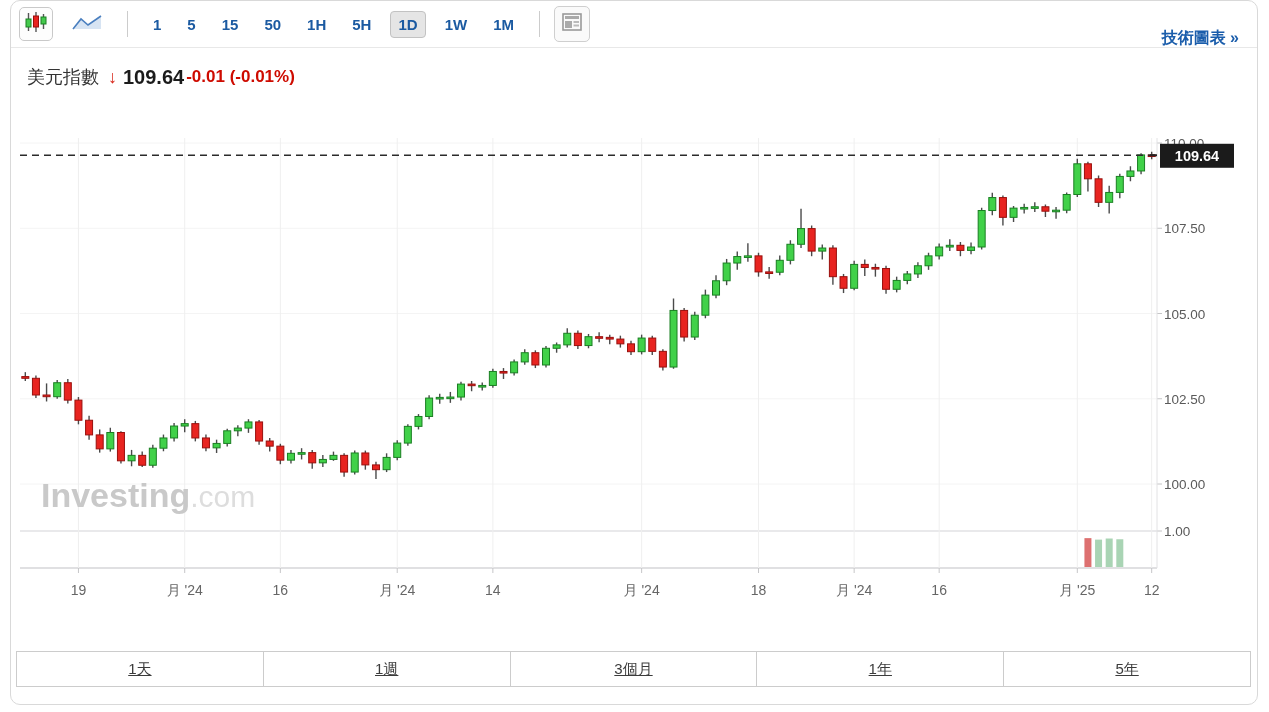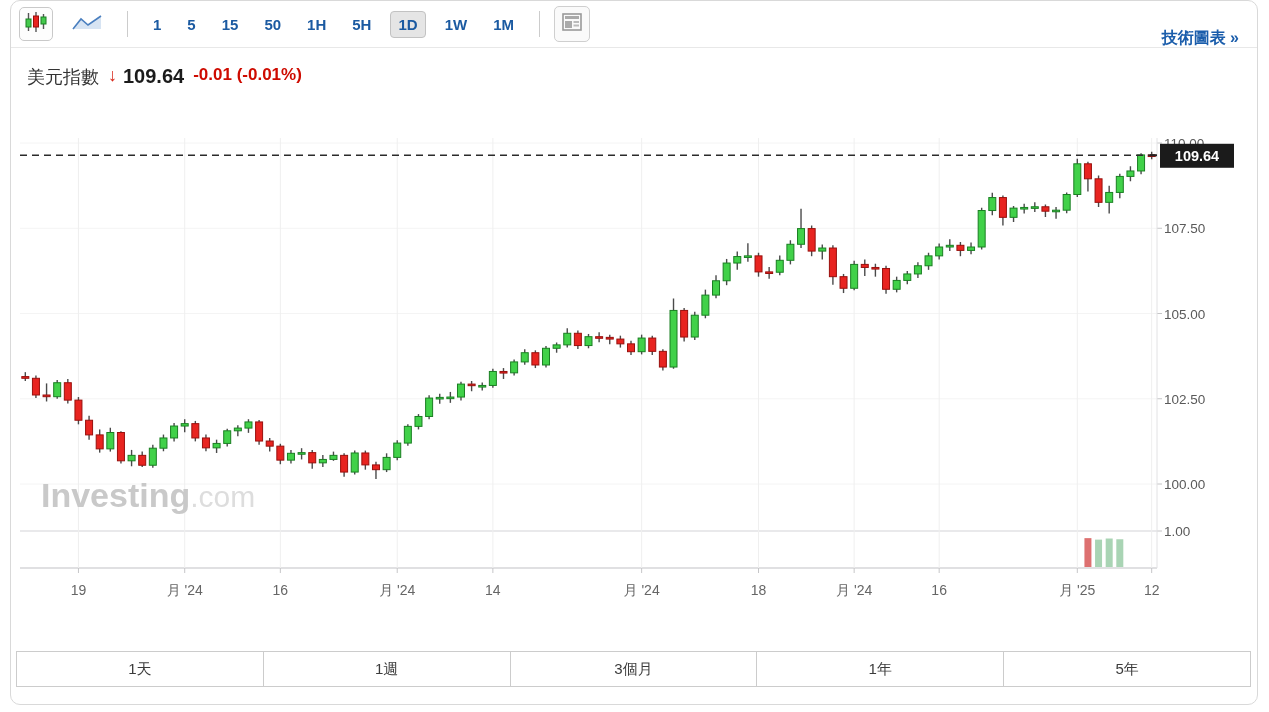--- a/index.html
+++ b/index.html
@@ -11,30 +11,30 @@
           display:flex;align-items:center;justify-content:center;margin-right:16px;cursor:pointer;}
   .line-btn{width:36px;height:32px;display:flex;align-items:center;justify-content:center;margin-right:10px;cursor:pointer;}
   .tb-divider{width:1px;height:26px;background:#ccc;margin:0 12px;}
   .intervals{display:flex;align-items:center;}
   .iv{color:#1b5aa1;font-weight:bold;font-size:15px;padding:5px 13px;cursor:pointer;}
   .iv.active{border:1px solid #c2c2c2;border-radius:4px;background:#e5e5e5;padding:4px 7px;margin:0 6px;}
   .news-btn{width:34px;height:34px;border:1px solid #cfcfcf;border-radius:5px;background:#fafafa;
             display:flex;align-items:center;justify-content:center;cursor:pointer;margin-left:2px;}
   .spacer{flex:1;}
   .tech-link{color:#1a5dab;font-weight:bold;font-size:16px;cursor:pointer;white-space:nowrap;margin-top:28px;}
-  .title-row{display:flex;align-items:flex-start;padding:17px 0 0 16px;}
+  .title-row{display:flex;align-items:center;padding:17px 0 0 16px;}
   .sym{color:#333;font-size:18px;}
   .arrow{color:#d8271a;font-weight:900;font-size:18px;margin:0 6px 0 9px;}
   .last{color:#1b1b1b;font-weight:bold;font-size:20px;}
-  .chg{color:#ce0b00;font-weight:bold;font-size:17px;margin-left:9px;}
+  .chg{color:#ce0b00;font-weight:bold;font-size:17px;margin-left:2px;}
   .chart-wrap{position:absolute;left:0;top:112px;width:1247px;height:505px;}
   .range-row{position:absolute;left:5px;right:6px;bottom:17px;display:flex;border:1px solid #ccc;
              height:34px;background:#fff;}
   .range-btn{flex:1;display:flex;align-items:center;justify-content:center;font-size:15px;color:#3c3c3c;
-             border-right:1px solid #ccc;cursor:pointer;background:#fff;}
+             border-right:1px solid #ccc;cursor:pointer;background:#fff;text-decoration:underline;}
   .range-btn:last-child{border-right:none;}
 </style>
 </head>
 <body>
 
 <div class="card">
 
   <div class="toolbar">
     <div class="ct-btn">
       <span>

